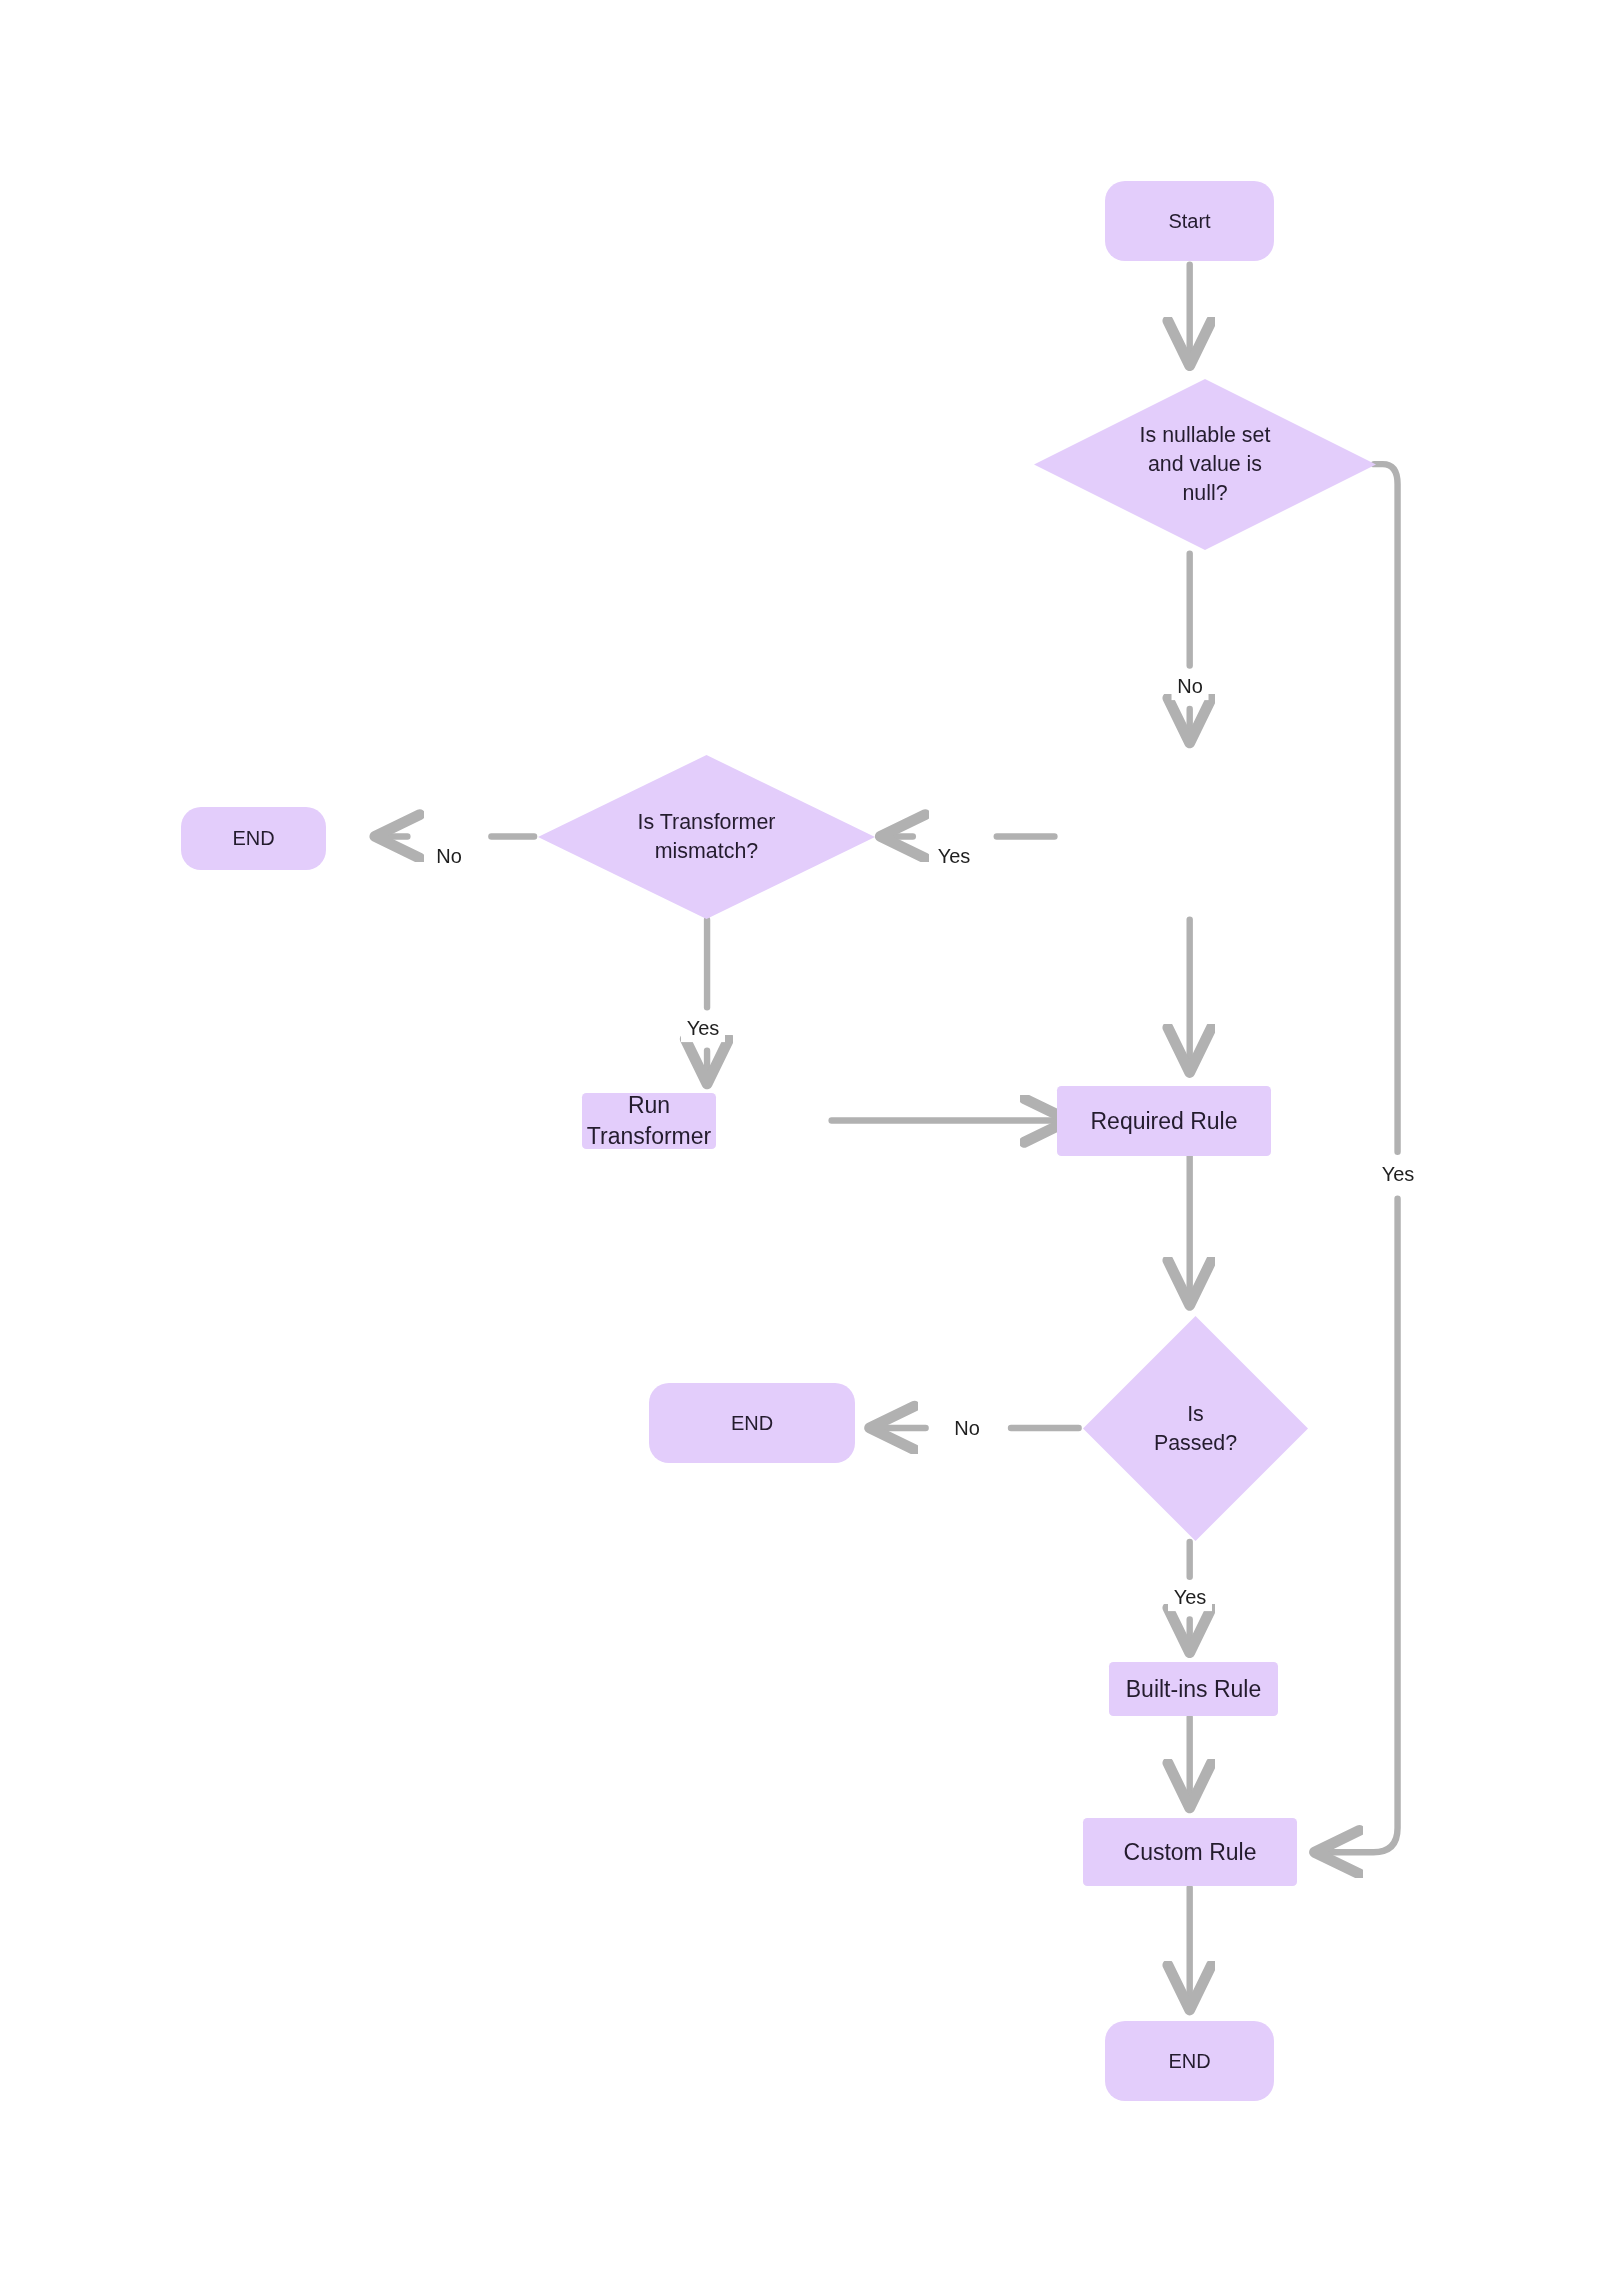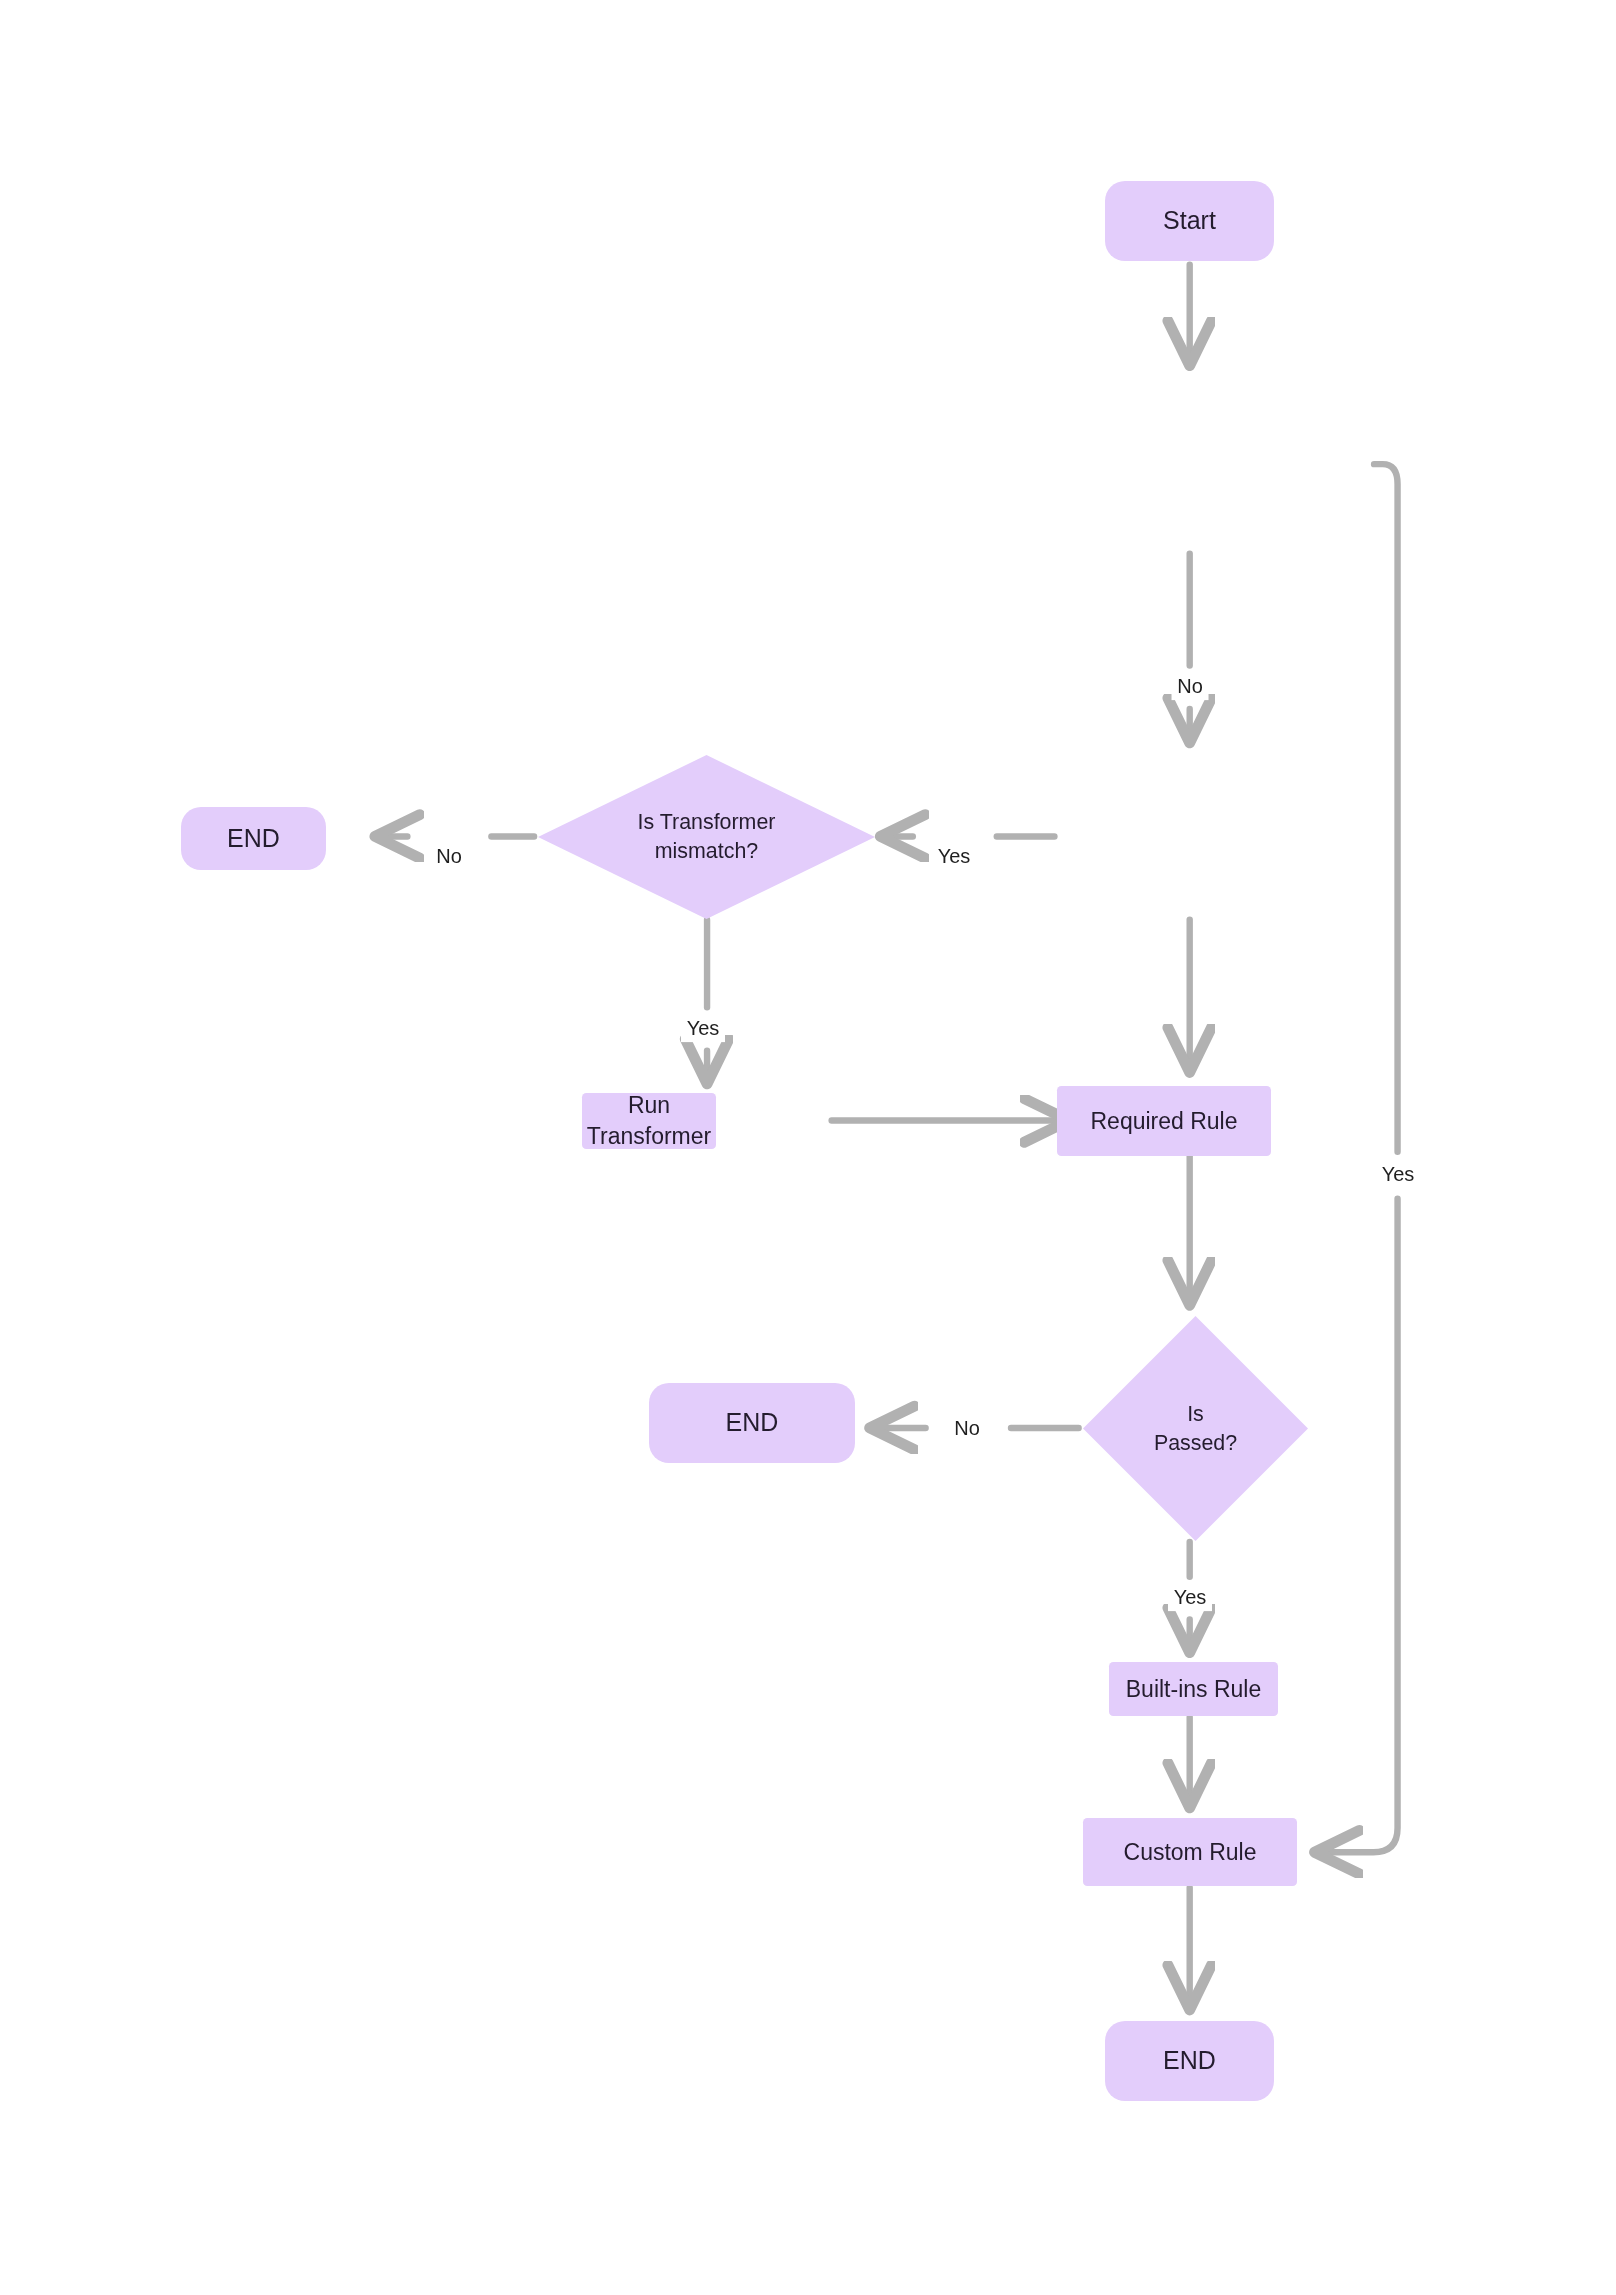--- a/index.html
+++ b/index.html
@@ -36,21 +36,21 @@
     line-height: 1.34;
     white-space: pre-line;
   }
   .node .node-label {
     display: block;
     width: 100%;
   }
   .shape-terminal {
     background: #e3cdfb;
     border-radius: 20px;
-    font-size: 25px;
+    font-size: 20px;
   }
   .shape-process {
     background: #e3cdfb;
     border-radius: 4.3px;
     font-size: 23px;
   }
   .shape-decision {
     background: #e3cdfb;
     font-size: 21.4px;
     clip-path: polygon(50% 0%, 100% 50%, 50% 100%, 0% 50%);
@@ -124,20 +124,25 @@
 
       
       <path d="M1671,2652 L1671,2820" marker-end="url(#arrowhead)"></path>
     </g>
   </svg>
 
   <div class="node shape-terminal" style="left:1105px; top:181px; width:169px; height:80px;">
     <span class="node-label">Start</span>
   </div>
 
+  <div class="node shape-decision" style="left:1034px; top:379px; width:342px; height:171px;">
+    <span class="node-label">Is nullable set
+and value is
+null?</span>
+  </div>
 
 
   <div class="node shape-decision" style="left:538px; top:755px; width:337px; height:164px;">
     <span class="node-label">Is Transformer
 mismatch?</span>
   </div>
 
   <div class="node shape-terminal" style="left:181px; top:807px; width:145px; height:63px;">
     <span class="node-label">END</span>
   </div>

